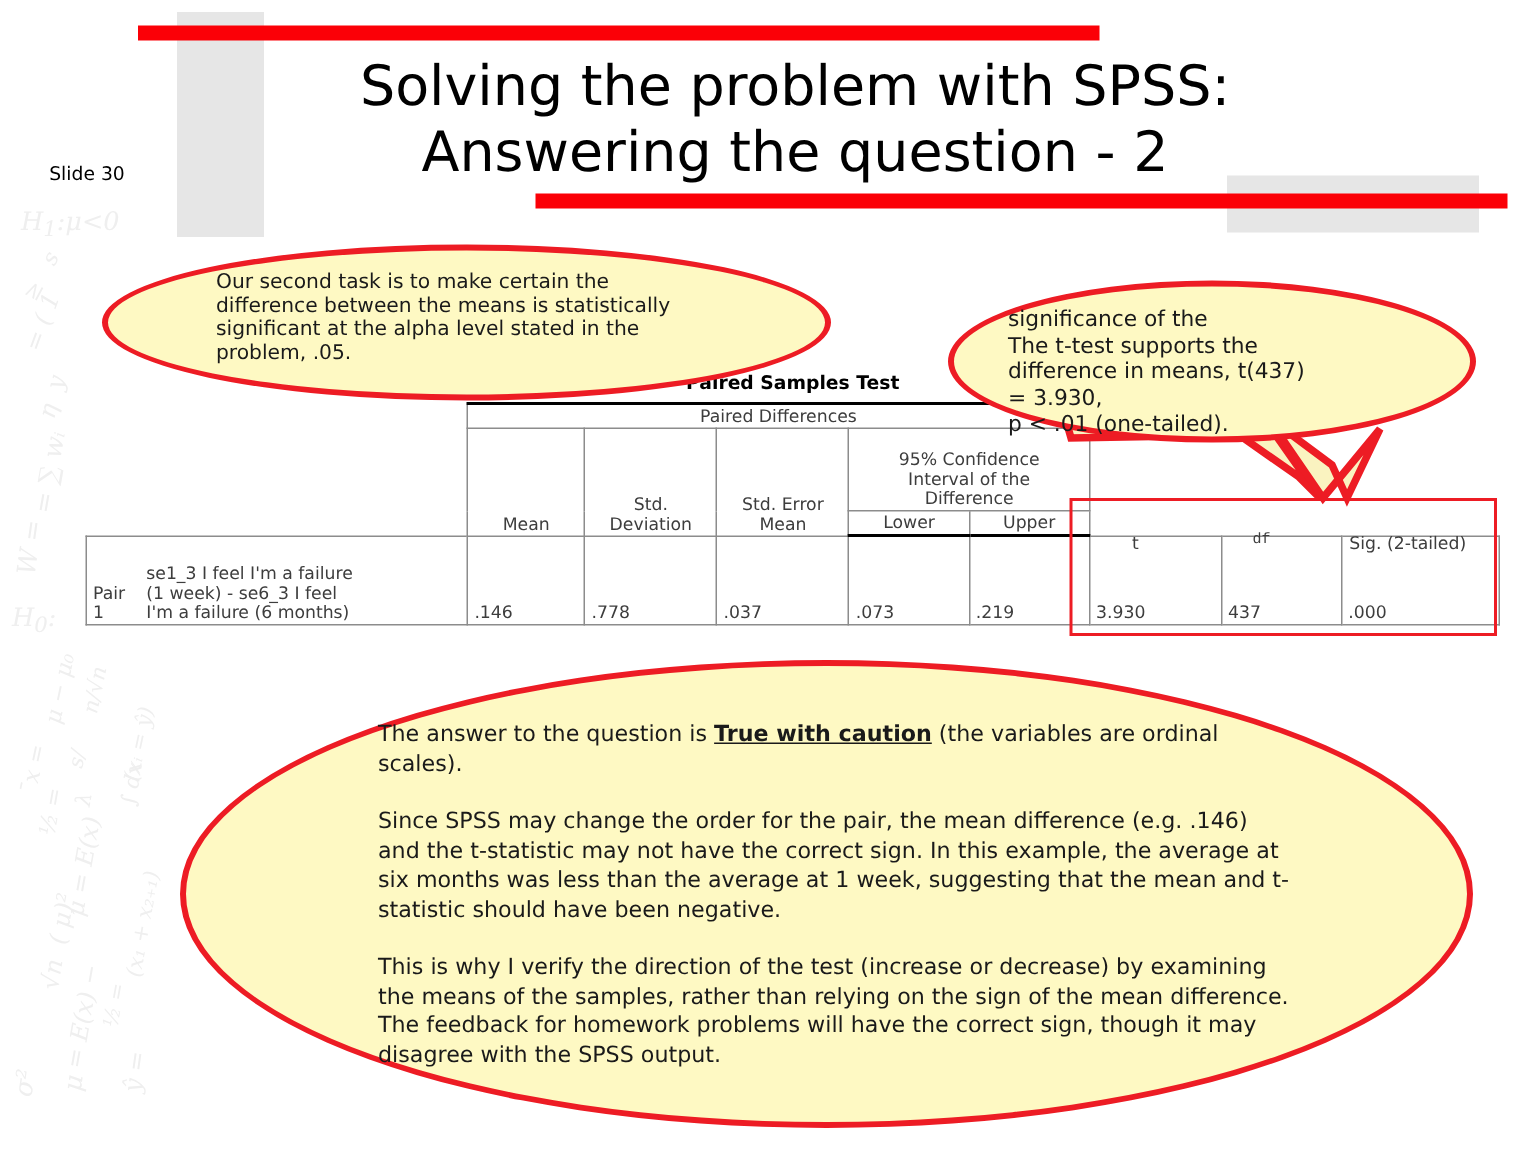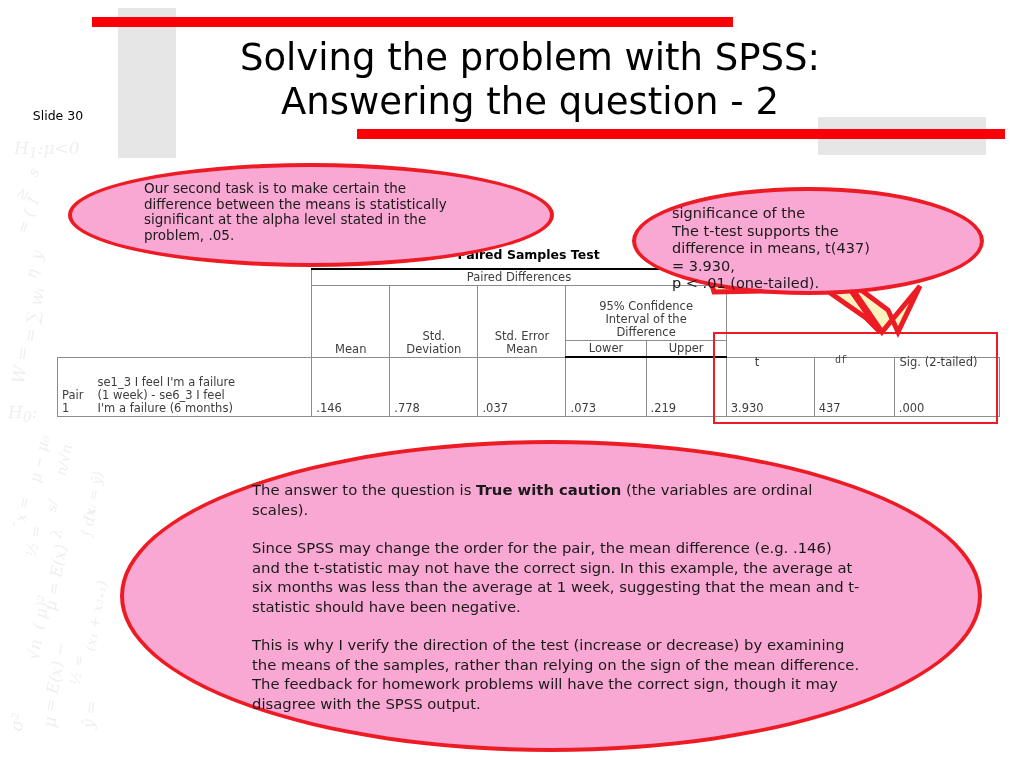--- a/index.html
+++ b/index.html
@@ -32,21 +32,21 @@
   .title{
     position:absolute;left:180px;top:36px;width:700px;
     text-align:center;color:#000;
     font-size:37px;line-height:44px;font-weight:400;
     font-family:"DejaVu Sans",sans-serif;
   }
   .title .l2{display:block;}
 
   
   .ellipse{
-    position:absolute;background:#f9a8d4;border:4px solid #ed1c24;
+    position:absolute;background:#fef9c3;border:4px solid #ed1c24;
     border-radius:50%;box-sizing:border-box;
   }
   .ellipse .etext{
     position:absolute;color:#1a1a1a;
     font-family:"DejaVu Sans",sans-serif;
   }
 
   #bubble1{left:68px;top:163px;width:486px;height:104px;}
   #bubble1 .etext{left:72px;top:14px;width:330px;font-size:13.5px;line-height:15.5px;}
 
@@ -54,21 +54,21 @@
   #bubble2 .etext{left:36px;top:14px;width:300px;font-size:14.5px;line-height:17.5px;}
 
   
   .tail{position:absolute;left:630px;top:270px;width:360px;height:160px;
         pointer-events:none;}
 
   #bubble3{left:120px;top:440px;width:862px;height:312px;}
   #bubble3 .etext{left:128px;top:36px;width:608px;font-size:14.8px;line-height:19.5px;color:#1a1a1a;}
   #bubble3 .etext p{margin:0 0 19px 0;}
   #bubble3 .etext p:last-child{margin-bottom:0;}
-  b{font-weight:bold;}
+  b{font-weight:bold;text-decoration:underline;}
 
   
   #spss-table{
     position:absolute;left:57px;top:268px;width:943px;height:160px;
     font-family:"DejaVu Sans",sans-serif;color:#3a3a3a;font-size:11.5px;
   }
   #spss-table table{border-collapse:collapse;width:943px;table-layout:fixed;}
   #spss-table td{
     border:1px solid #8c8c8c;padding:1px 4px;vertical-align:bottom;
     color:#3d3d3d;font-size:11.5px;line-height:13px;

